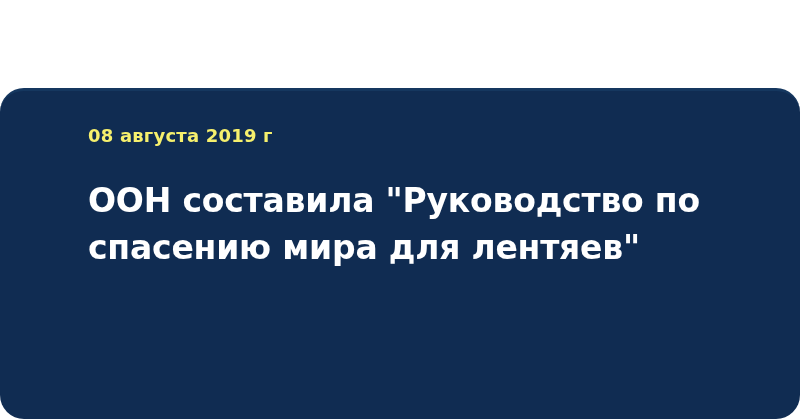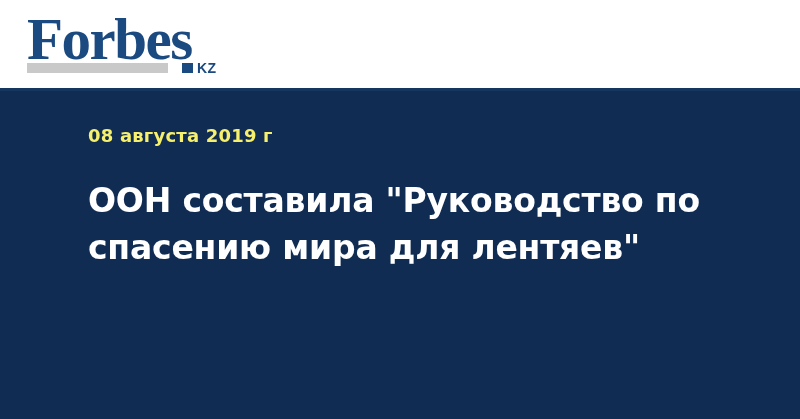--- a/index.html
+++ b/index.html
@@ -90,20 +90,21 @@
   .hero {
     position: absolute;
     left: 0;
     top: 88px;
     width: 800px;
     height: 331px;
     background: #102c52;
     border-top: 3px solid #15375f;
     box-sizing: border-box;
     overflow: hidden;
+    border-radius: 24px;
   }
 
   .hero-inner {
     position: absolute;
     left: 88px;
     top: 0;
     width: 660px;
   }
 
   .article-date {
@@ -131,28 +132,20 @@
     line-height: 47px;
     letter-spacing: -0.2px;
     color: #ffffff;
   }
 </style>
 </head>
 <body>
 
 <div class="page">
 
-  <header class="site-header">
-    <a class="brand">
-      <span class="brand-wordmark">Forbes</span>
-      <span class="brand-rule"></span>
-      <span class="brand-square"></span>
-      <span class="brand-tld">KZ</span>
-    </a>
-  </header>
 
   <section class="hero">
     <div class="hero-inner">
       <div class="article-date">08 августа 2019 г</div>
       <h1 class="article-title">ООН составила "Руководство по спасению мира для лентяев"</h1>
     </div>
   </section>
 
 </div>
 

